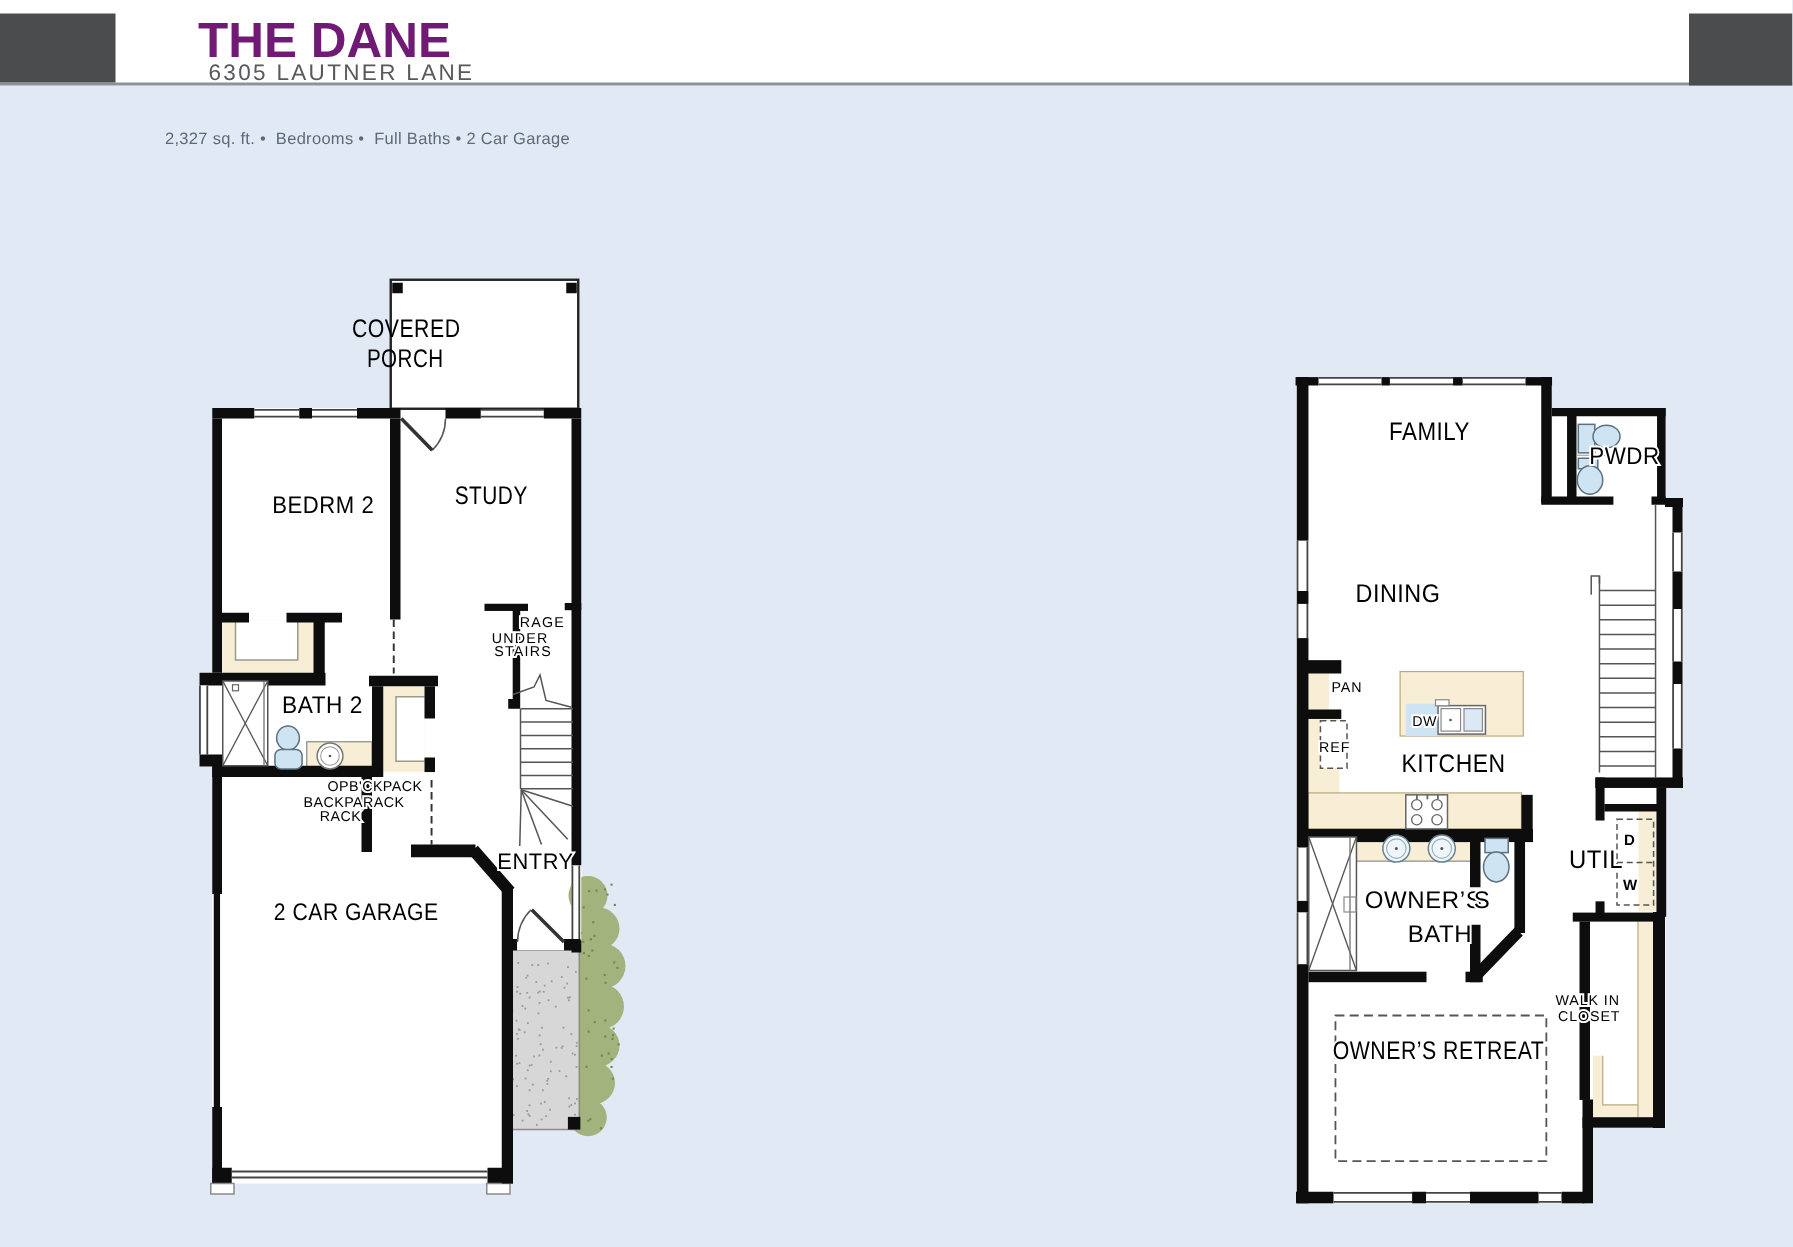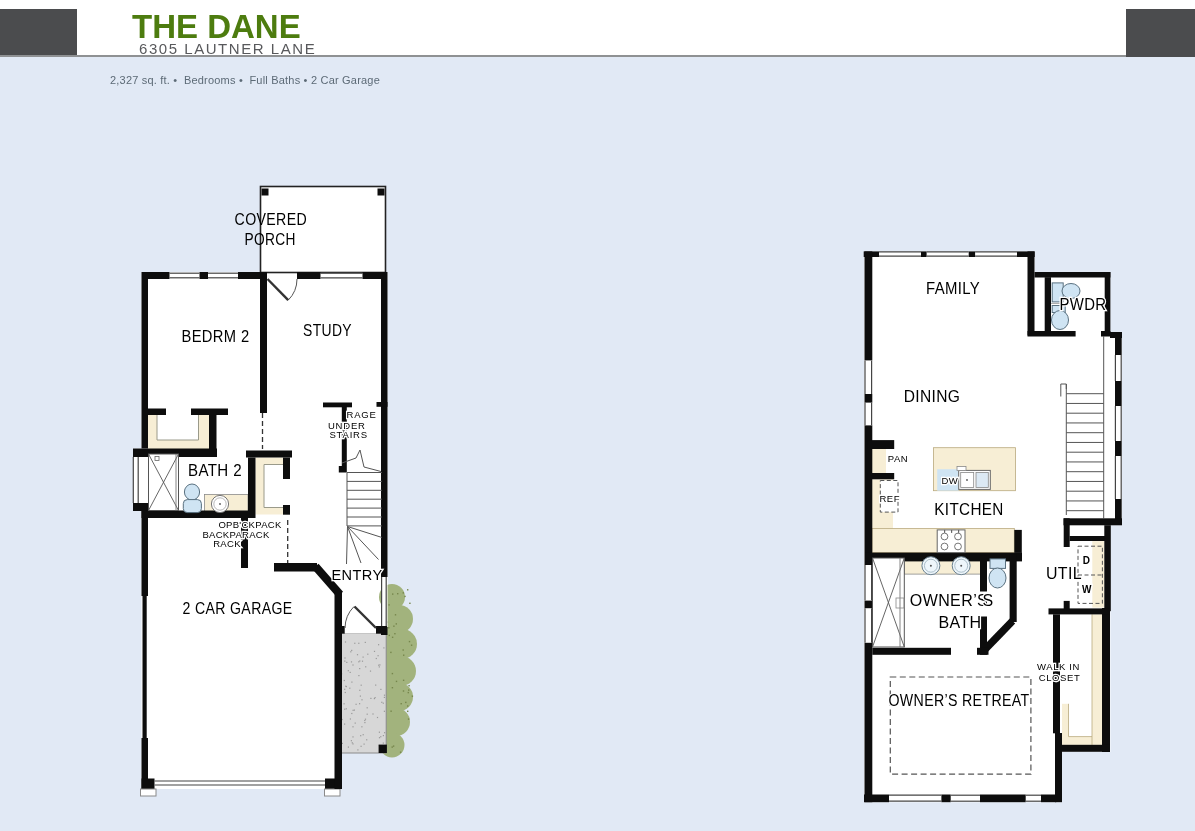--- a/index.html
+++ b/index.html
@@ -1,21 +1,21 @@
 <!DOCTYPE html>
 <html><head><meta charset="utf-8">
 <style>
 html,body{margin:0;padding:0;width:1195px;height:831px;background:#e1e9f5;overflow:hidden;
 font-family:"Liberation Sans",sans-serif;}
 .hdr{position:absolute;left:0;top:0;width:1195px;height:55px;background:#fff;border-bottom:2px solid #8f9193;}
 .blkL{position:absolute;left:0;top:9px;width:77px;height:46px;background:#4b4c4e;}
 .blkR{position:absolute;left:1126px;top:9px;width:69px;height:48px;background:#4b4c4e;}
-.title{position:absolute;left:132px;top:8px;font-size:33px;letter-spacing:0px;color:#4d7c0f;font-weight:600;white-space:nowrap;}
+.title{position:absolute;left:132px;top:8px;font-size:33px;letter-spacing:0px;color:#701a75;font-weight:600;white-space:nowrap;}
 .sub{position:absolute;left:139px;top:40px;font-size:15px;letter-spacing:1.55px;color:#58595c;font-weight:500;white-space:nowrap;}
-.bar{position:absolute;left:110px;top:74px;font-size:11px;color:#5c6a76;letter-spacing:0.2px;white-space:nowrap;}
+.bar{position:absolute;left:110px;top:87px;font-size:11px;color:#5c6a76;letter-spacing:0.2px;white-space:nowrap;}
 svg{position:absolute;left:0;top:0;will-change:transform;}
 body{will-change:transform;}
 </style></head>
 <body>
 <div class="hdr"></div>
 <div class="blkL"></div>
 <div class="blkR"></div>
 <div class="title">THE DANE</div>
 <div class="sub">6305 LAUTNER LANE</div>
 <div class="bar">2,327 sq. ft. •&nbsp; Bedrooms •&nbsp; Full Baths • 2 Car Garage</div>

